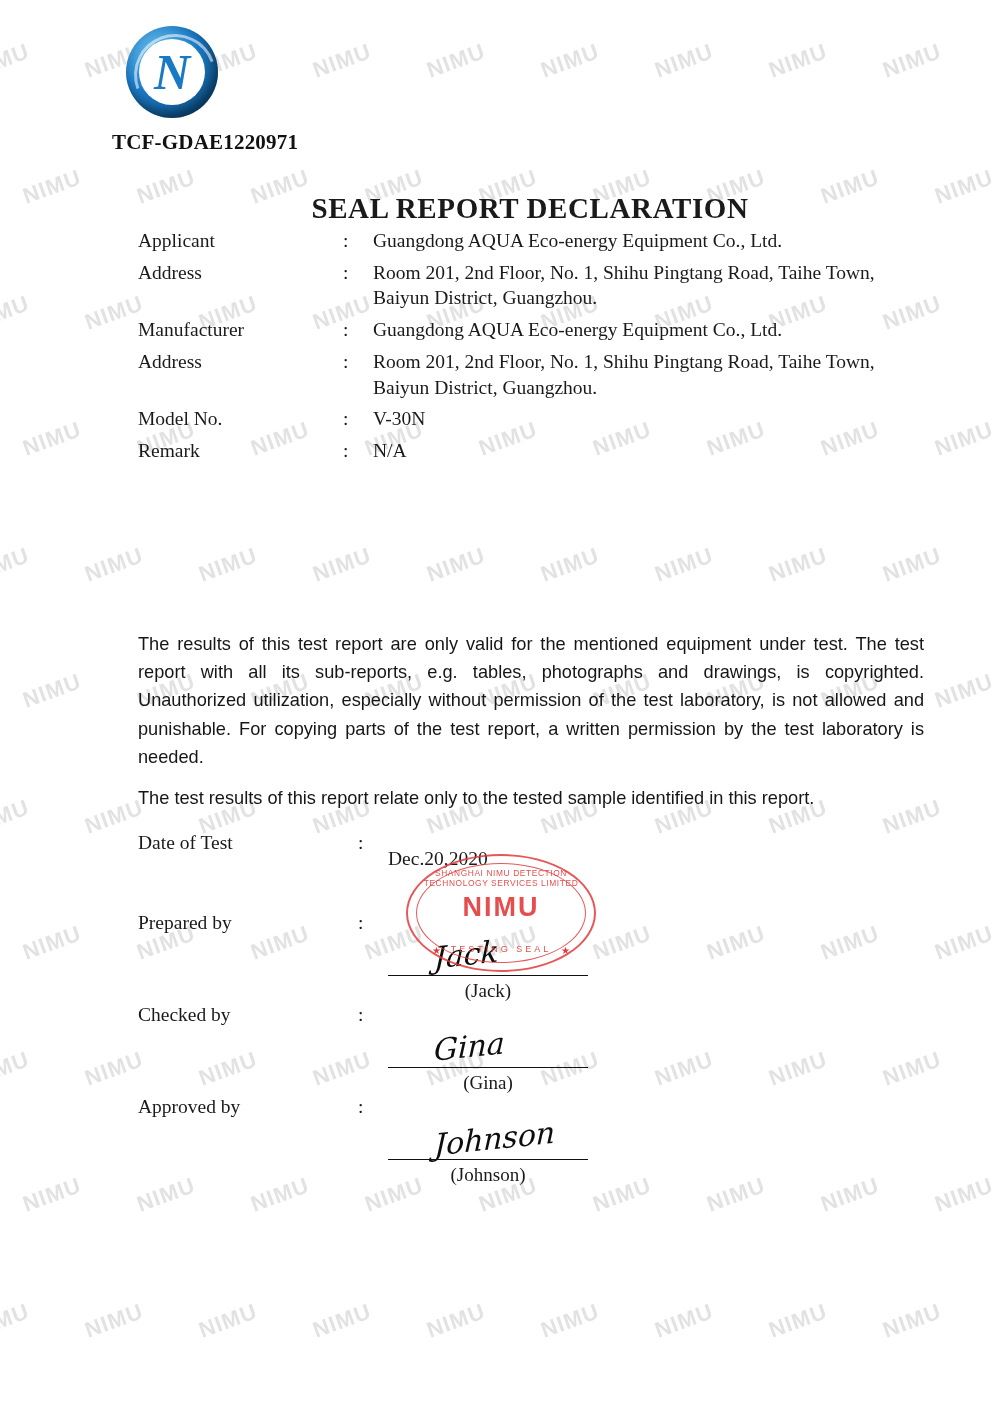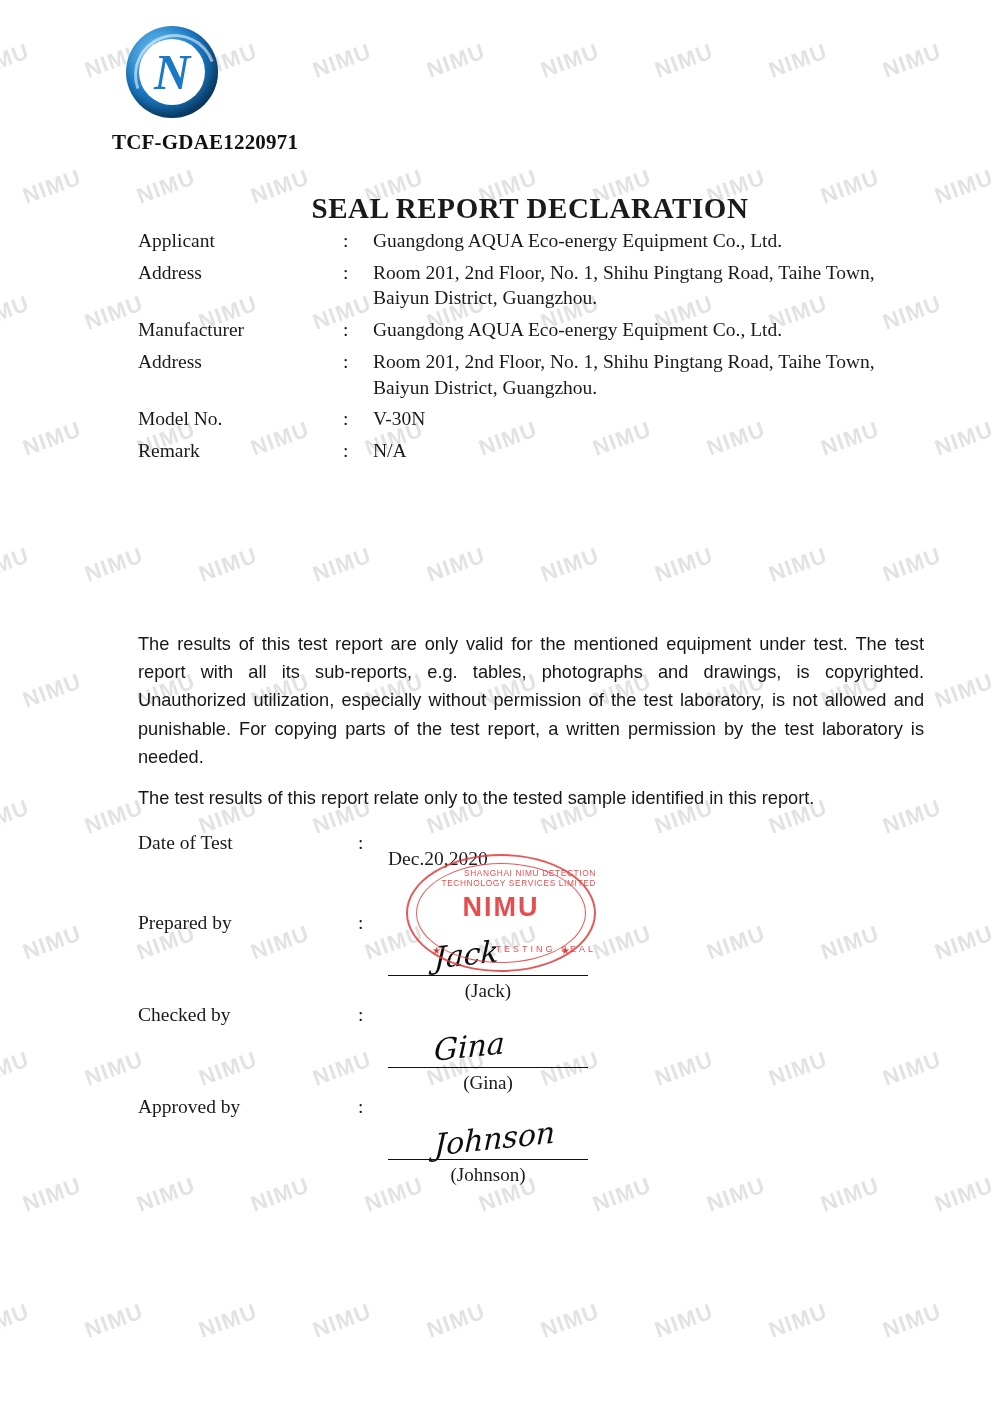--- a/index.html
+++ b/index.html
@@ -245,21 +245,21 @@
     font-weight: bold;
     font-size: 27px;
     color: #e23b3b;
     letter-spacing: 2px;
     opacity: 0.9;
   }
   .stamp-arc-top, .stamp-arc-bottom {
     position: absolute;
     left: 0;
     width: 190px;
-    text-align: right;
+    text-align: center;
     font-family: "Liberation Sans", sans-serif;
     font-size: 8.4px;
     color: #e23b3b;
     letter-spacing: 0.6px;
     opacity: 0.9;
   }
   .stamp-arc-top { top: 14px; }
   .stamp-arc-bottom { bottom: 18px; font-size: 9px; letter-spacing: 3px; }
   .stamp-star {
     position: absolute;

